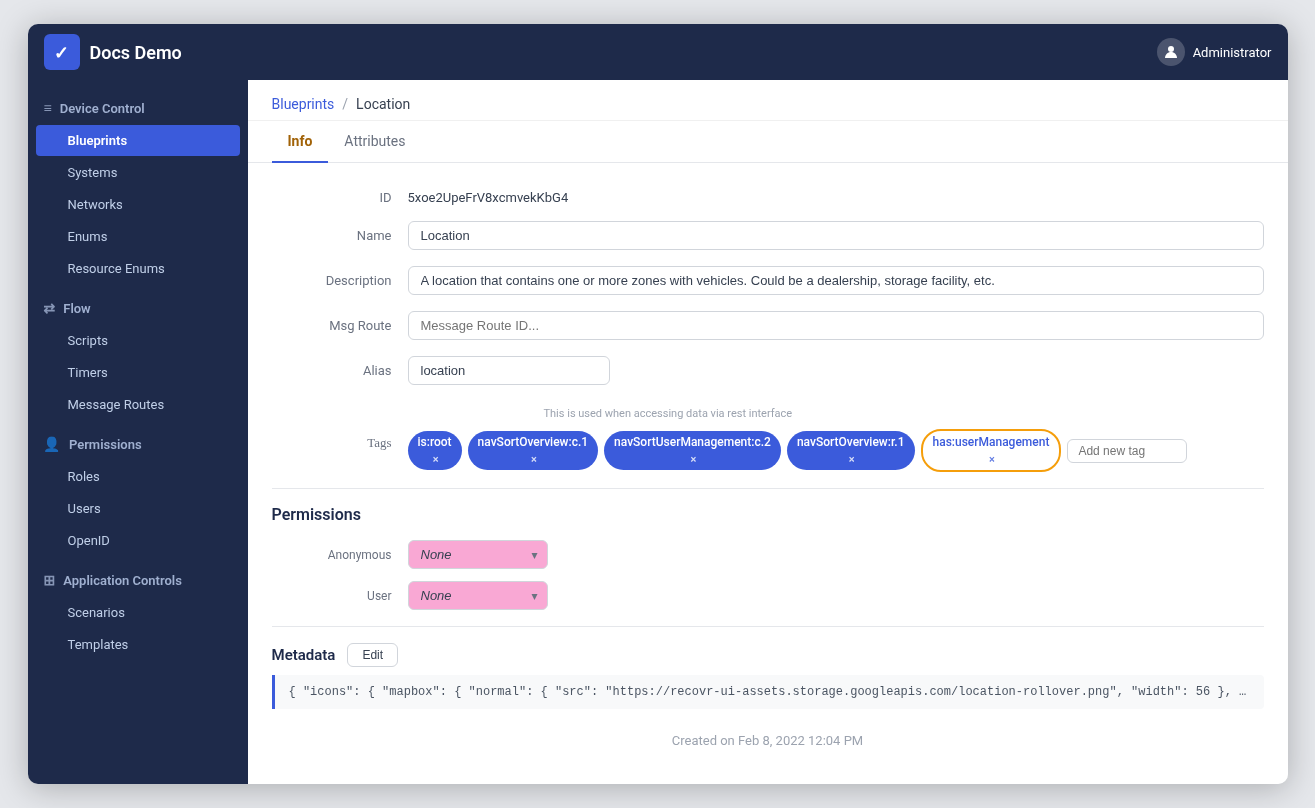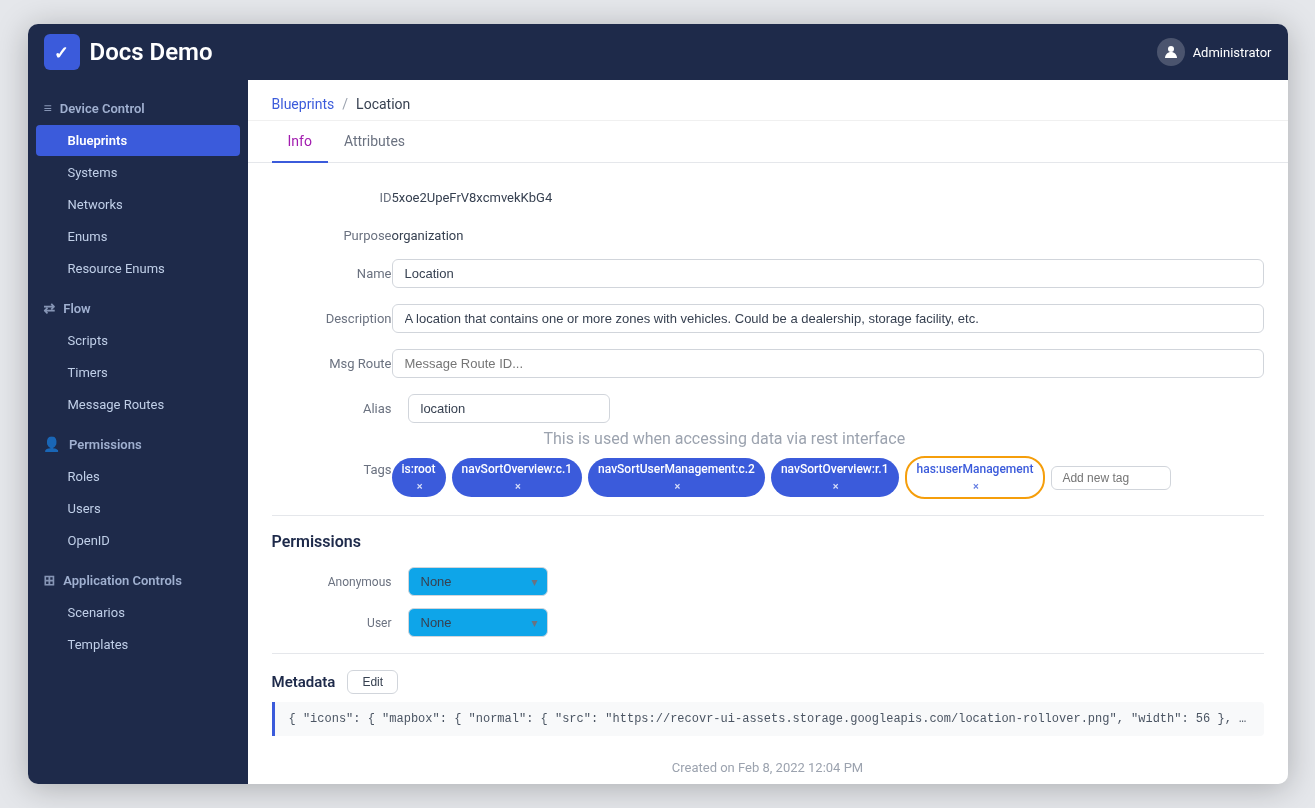--- a/index.html
+++ b/index.html
@@ -43,21 +43,21 @@
       border-radius: 6px;
       display: flex;
       align-items: center;
       justify-content: center;
       color: white;
       font-weight: bold;
       font-size: 18px;
     }
     .app-title {
       color: white;
-      font-size: 24px;
+      font-size: 18px;
       font-weight: 600;
     }
     .nav-spacer { flex: 1; }
     .admin-area {
       display: flex;
       align-items: center;
       gap: 8px;
       color: white;
       font-size: 13px;
     }
@@ -154,35 +154,36 @@
     }
     .tab {
       padding: 12px 16px;
       font-size: 14px;
       color: #6b7280;
       cursor: pointer;
       border-bottom: 2px solid transparent;
       margin-bottom: -1px;
     }
     .tab.active {
-      color: #a21caf;
+      color: #a16207;
       border-bottom: 2px solid #3b5bdb;
-      font-weight: 400;
+      font-weight: 700;
     }
     
     .content-scroll {
       flex: 1;
       overflow-y: auto;
       padding: 20px 24px;
     }
     
     .form-row {
       display: flex;
       align-items: flex-start;
       margin-bottom: 16px;
+      gap: 16px;
     }
     .form-label {
       width: 120px;
       text-align: right;
       color: #6b7280;
       font-size: 13px;
       padding-top: 7px;
       flex-shrink: 0;
     }
     .form-value {
@@ -197,21 +198,21 @@
       border-radius: 6px;
       padding: 6px 12px;
       font-size: 13px;
       color: #374151;
       outline: none;
     }
     .form-input.placeholder-text {
       color: #9ca3af;
     }
     .form-hint {
-      font-size: 16px;
+      font-size: 11px;
       color: #9ca3af;
       padding-top: 2px;
     }
     
     .tags-container {
       display: flex;
       flex-wrap: wrap;
       gap: 6px;
       align-items: center;
       flex: 1;
@@ -270,26 +271,27 @@
       color: #6b7280;
       font-size: 12px;
       flex-shrink: 0;
     }
     .select-input {
       border: 1px solid #d1d5db;
       border-radius: 6px;
       padding: 6px 32px 6px 12px;
       font-size: 13px;
       color: #374151;
-      background: #0ea5e9;
+      background: #f9a8d4;
       appearance: none;
       cursor: pointer;
       min-width: 140px;
       outline: none;
       position: relative;
+      font-style: italic;
     }
     .select-wrapper {
       position: relative;
       display: inline-block;
     }
     .select-wrapper::after {
       content: '▾';
       position: absolute;
       right: 10px;
       top: 50%;
@@ -456,24 +458,20 @@
         </div>
       </div>
 
       <div class="content-scroll">
 
         <div class="form-row">
           <div class="form-label">ID</div>
           <div class="form-value">5xoe2UpeFrV8xcmvekKbG4</div>
         </div>
 
-        <div class="form-row">
-          <div class="form-label">Purpose</div>
-          <div class="form-value">organization</div>
-        </div>
 
         <div class="form-row">
           <div class="form-label">Name</div>
           <input type="text" class="form-input" value="Location" style="">
         </div>
 
         <div class="form-row">
           <div class="form-label">Description</div>
           <input type="text" class="form-input" value="A location that contains one or more zones with vehicles. Could be a dealership, storage facility, etc." style="">
         </div>
@@ -487,21 +485,21 @@
           <div style="display: flex; align-items: flex-start; gap: 16px; margin-left: -136px;">
             <div class="form-label">Alias</div>
             <input type="text" class="form-input" value="location" style="">
           </div>
           <div style="margin-left: 0; padding-left: 0;">
             <span class="form-hint" style="margin-left: 136px; display: inline-block; margin-top: 4px;">This is used when accessing data via rest interface</span>
           </div>
         </div>
 
         <div class="form-row" style="align-items: flex-start; margin-top: 8px;">
-          <div class="form-label" style="padding-top: 6px;">Tags</div>
+          <div class="form-label" style="padding-top: 6px; font-family: Liberation Serif, serif;">Tags</div>
           <div class="tags-container">
             <span class="tag tag-blue">
               <span>is:root</span>
               <span class="tag-close">×</span>
             </span>
             <span class="tag tag-blue">
               <span>navSortOverview:c.1</span>
               <span class="tag-close">×</span>
             </span>
             <span class="tag tag-blue">

